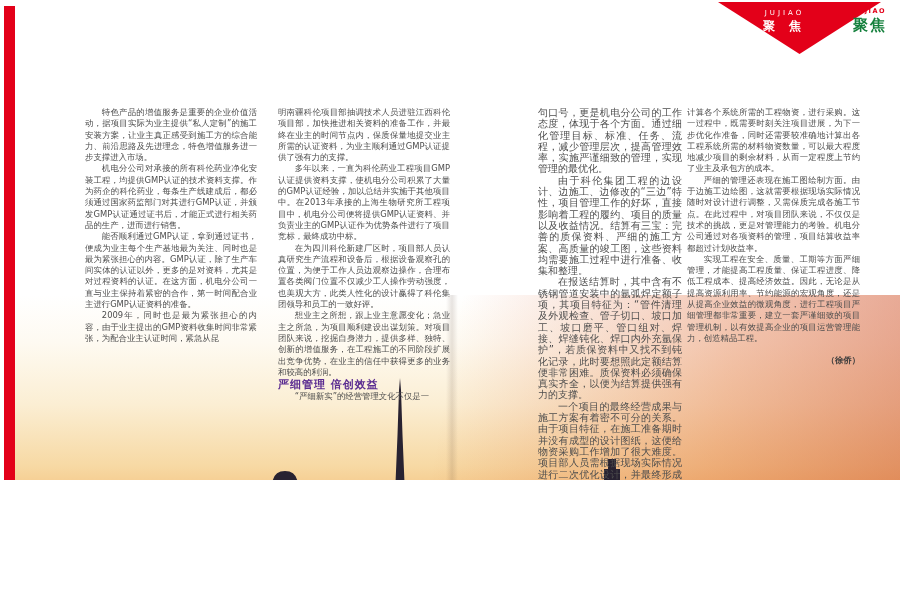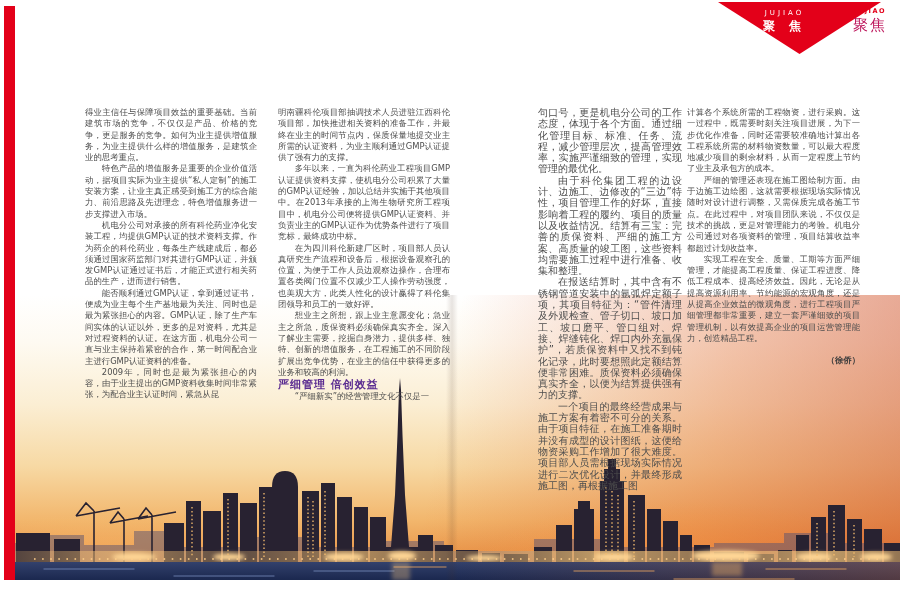--- a/index.html
+++ b/index.html
@@ -1,33 +1,33 @@
 <!DOCTYPE html>
 <html><head>
 <meta charset="utf-8">
 <style>
   html,body{margin:0;padding:0;}
   body{width:900px;height:600px;overflow:hidden;background:#fff;
        font-family:"DejaVu Sans","Liberation Sans",sans-serif;}
-  #spread{position:relative;width:900px;height:580px;background:#fff;overflow:hidden;}
+  #spread{position:relative;width:900px;height:480px;background:#fff;overflow:hidden;}
 
   
   .red-bar{position:absolute;left:4px;top:6px;width:11px;height:594px;background:#e30019;z-index:6;}
 
   
   .triangle{position:absolute;left:718px;top:2px;width:163px;height:52px;background:#e30019;
             clip-path:polygon(0 0,100% 0,50% 100%);z-index:7;}
   .tri-inner{padding:7px 52px 0 22px;text-align:center;color:#fff;}
   .tri-latin{font-size:7px;letter-spacing:3px;line-height:9px;}
   .tri-cn{font-size:12px;font-weight:bold;letter-spacing:5px;line-height:14px;margin-top:1px;}
 
   
   .corner{position:absolute;left:845px;top:7px;width:50px;text-align:center;z-index:7;}
   .corner-latin{font-size:6.5px;font-weight:bold;color:#e30019;letter-spacing:1.5px;line-height:8px;}
-  .corner-cn{font-size:15px;font-weight:normal;color:#be185d;letter-spacing:2px;line-height:17px;margin-top:2px;}
+  .corner-cn{font-size:15px;font-weight:bold;color:#15803d;letter-spacing:2px;line-height:17px;margin-top:2px;}
 
   
   .txt-col{position:absolute;top:107px;font-size:8.4px;line-height:11.3px;color:#4d4d4d;z-index:5;}
   #colA{left:85px;width:172px;}
   #colB{left:278px;width:172px;}
   #colC{left:538px;width:144px;font-size:10px;}
   #colD{left:687px;width:173px;}
   .blk{margin:0;text-align:justify;text-indent:2em;}
   .blk-pc{text-indent:0;}
   .blk-h{font-size:11px;font-weight:bold;color:#5b2c91;text-indent:0;text-align:left;
@@ -176,31 +176,30 @@
       <div class="tri-cn">聚 焦</div>
     </div>
   </div>
 
   <div class="corner">
     <div class="corner-latin">JUJIAO</div>
     <div class="corner-cn">聚焦</div>
   </div>
 
   <div id="colA" class="txt-col">
-      <p class="blk blk-pc">得业主信任与保障项目效益的重要基础。当前建筑市场的竞争，不仅仅是产品、价格的竞争，更是服务的竞争。如何为业主提供增值服务，为业主提供什么样的增值服务，是建筑企业的思考重点。</p>
       <p class="blk blk-p">特色产品的增值服务是重要的企业价值活动，据项目实际为业主提供“私人定制”的施工安装方案，让业主真正感受到施工方的综合能力、前沿思路及先进理念，特色增值服务进一步支撑进入市场。</p>
       <p class="blk blk-p">机电分公司对承接的所有科伦药业净化安装工程，均提供GMP认证的技术资料支撑。作为药企的科伦药业，每条生产线建成后，都必须通过国家药监部门对其进行GMP认证，并颁发GMP认证通过证书后，才能正式进行相关药品的生产，进而进行销售。</p>
       <p class="blk blk-p">能否顺利通过GMP认证，拿到通过证书，便成为业主每个生产基地最为关注、同时也是最为紧张担心的内容。GMP认证，除了生产车间实体的认证以外，更多的是对资料，尤其是对过程资料的认证。在这方面，机电分公司一直与业主保持着紧密的合作，第一时间配合业主进行GMP认证资料的准备。</p>
       <p class="blk blk-p">2009年，同时也是最为紧张担心的内容，由于业主提出的GMP资料收集时间非常紧张，为配合业主认证时间，紧急从昆</p>
     </div>
   <div id="colB" class="txt-col">
       <p class="blk blk-pc">明南疆科伦项目部抽调技术人员进驻江西科伦项目部，加快推进相关资料的准备工作，并最终在业主的时间节点内，保质保量地提交业主所需的认证资料，为业主顺利通过GMP认证提供了强有力的支撑。</p>
       <p class="blk blk-p">多年以来，一直为科伦药业工程项目GMP认证提供资料支撑，使机电分公司积累了大量的GMP认证经验，加以总结并实施于其他项目中。在2013年承接的上海生物研究所工程项目中，机电分公司便将提供GMP认证资料、并负责业主的GMP认证作为优势条件进行了项目竞标，最终成功中标。</p>
       <p class="blk blk-p">在为四川科伦新建厂区时，项目部人员认真研究生产流程和设备后，根据设备观察孔的位置，为便于工作人员边观察边操作，合理布置各类阀门位置不仅减少工人操作劳动强度，也美观大方，此类人性化的设计赢得了科伦集团领导和员工的一致好评。</p>
-      <p class="blk blk-p">想业主之所想，跟上业主意愿变化；急业主之所急，质保资料必须确保真实齐全。深入了解业主需要，挖掘自身潜力，提供多样、独特、创新的增值服务，在工程施工的不同阶段扩展出竞争优势，在业主的信任中获得更多的业务和较高的利润。</p>
+      <p class="blk blk-p">想业主之所想，跟上业主意愿变化；急业主之所急，为项目顺利建设出谋划策。对项目团队来说，挖掘自身潜力，提供多样、独特、创新的增值服务，在工程施工的不同阶段扩展出竞争优势，在业主的信任中获得更多的业务和较高的利润。</p>
       <h4 class="blk blk-h">严细管理 倍创效益</h4>
       <p class="blk blk-p">“严细新实”的经营管理文化不仅是一</p>
     </div>
   <div id="colC" class="txt-col">
       <p class="blk blk-pc">句口号，更是机电分公司的工作态度，体现于各个方面。通过细化管理目标、标准、任务、流程，减少管理层次，提高管理效率，实施严谨细致的管理，实现管理的最优化。</p>
       <p class="blk blk-p">由于科伦集团工程的边设计、边施工、边修改的“三边”特性，项目管理工作的好坏，直接影响着工程的履约、项目的质量以及收益情况。结算有三宝：完善的质保资料、严细的施工方案、高质量的竣工图，这些资料均需要施工过程中进行准备、收集和整理。</p>
       <p class="blk blk-p">在报送结算时，其中含有不锈钢管道安装中的氩弧焊定额子项，其项目特征为：“管件清理及外观检查、管子切口、坡口加工、坡口磨平、管口组对、焊接、焊缝钝化、焊口内外充氩保护”，若质保资料中又找不到钝化记录，此时要想照此定额结算便非常困难。质保资料必须确保真实齐全，以便为结算提供强有力的支撑。</p>
       <p class="blk blk-p">一个项目的最终经营成果与施工方案有着密不可分的关系。由于项目特征，在施工准备期时并没有成型的设计图纸，这便给物资采购工作增加了很大难度。项目部人员需根据现场实际情况进行二次优化设计，并最终形成施工图，再根据施工图</p>
     </div>
   <div id="colD" class="txt-col">

